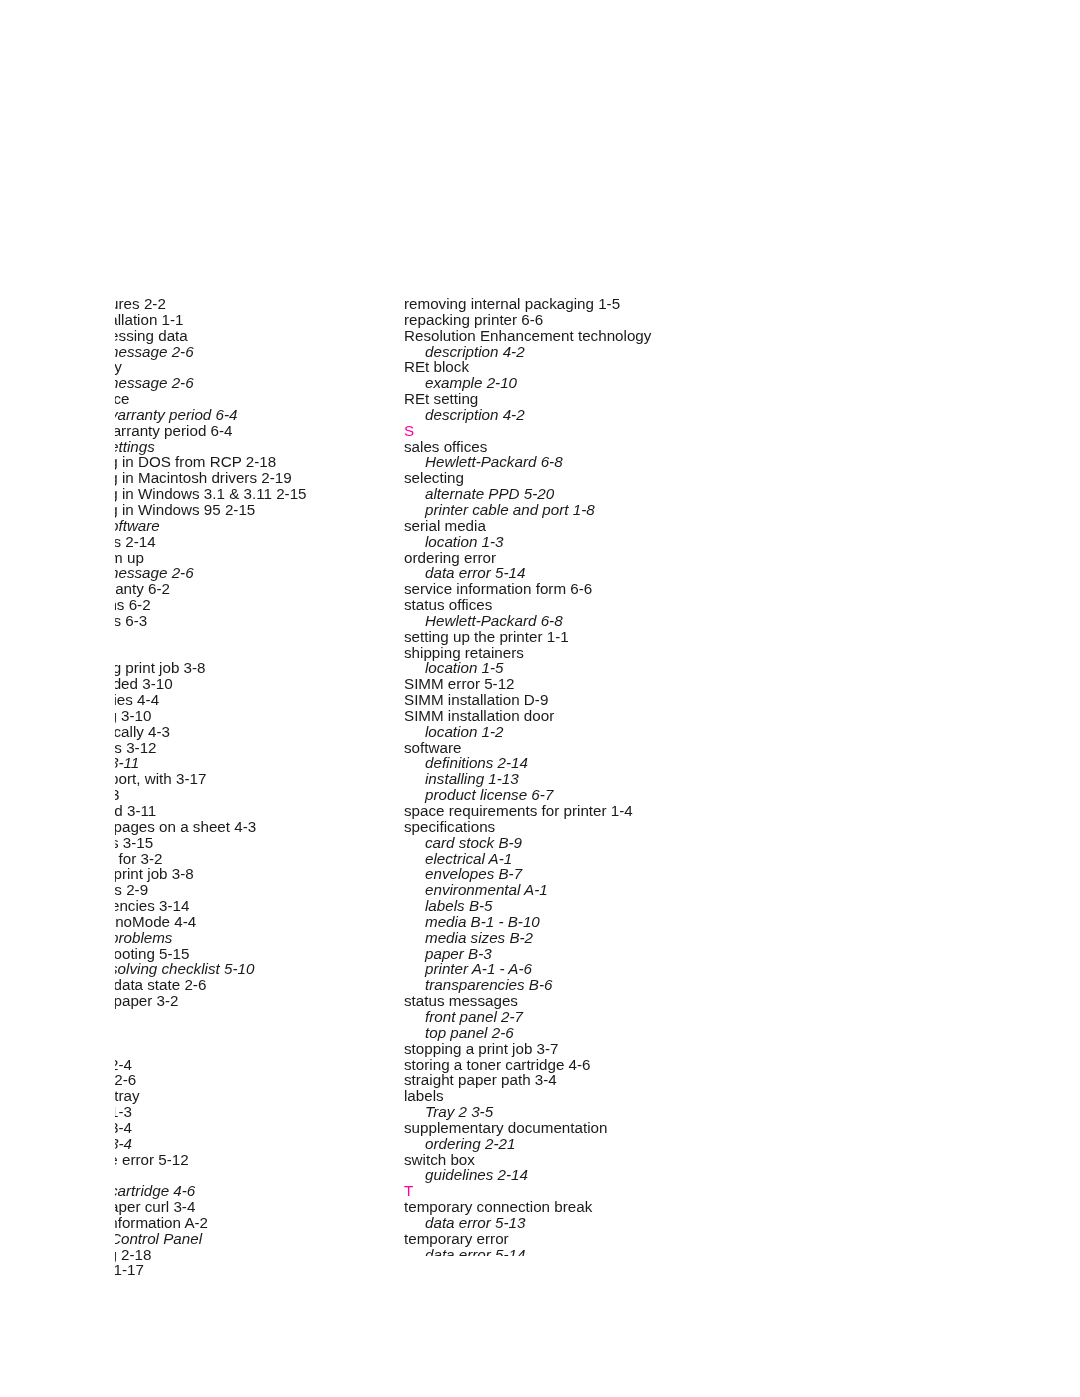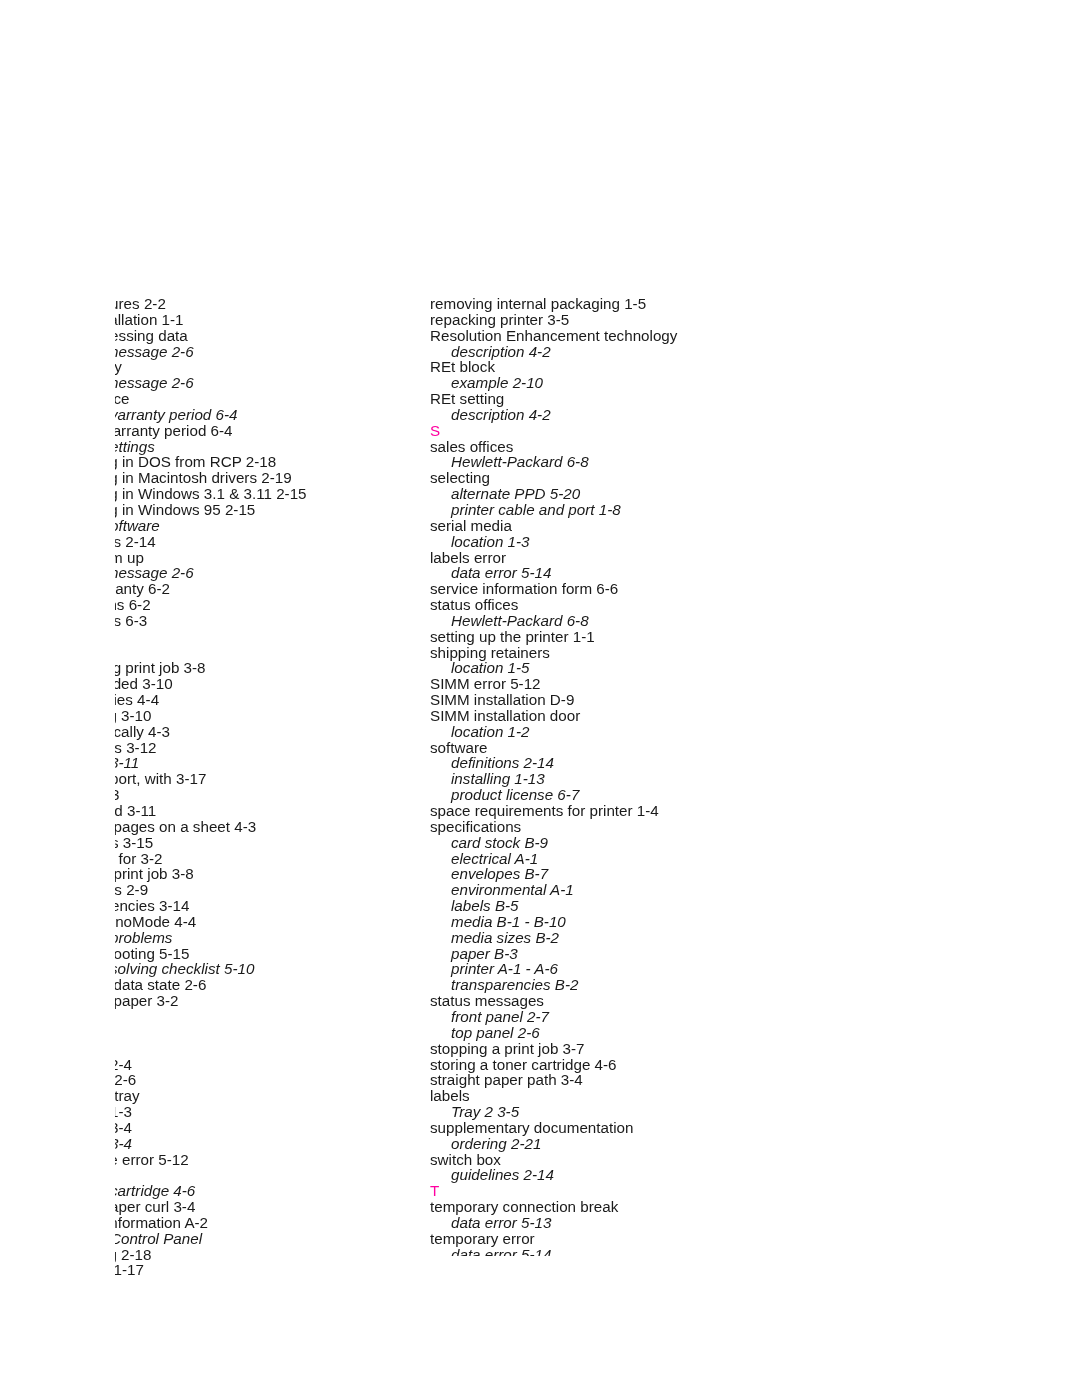--- a/index.html
+++ b/index.html
@@ -40,21 +40,21 @@
     left: 115px;
     width: 300px;
     overflow: hidden;
   }
   .column-left .col-inner {
     margin-left: -26px;
     width: 330px;
   }
 
   .column-right {
-    left: 430px;
+    left: 404px;
     width: 300px;
   }
 
   .entry {
     white-space: nowrap;
     margin: 0;
     padding: 0;
     height: 15.85px;
   }
 
@@ -148,36 +148,36 @@
         <div class="entry lvl0">g paper curl  3-4</div>
         <div class="entry lvl0">ry information  A-2</div>
         <div class="entry lvl1">Control Panel</div>
         <div class="entry lvl0">sing  2-18</div>
         <div class="entry lvl0">ing  1-17</div>
       </div>
   </div>
 
   <div class="column column-right">
       <div class="entry lvl0">removing internal packaging  1-5</div>
-      <div class="entry lvl0">repacking printer  3-5</div>
+      <div class="entry lvl0">repacking printer  6-6</div>
       <div class="entry lvl0">Resolution Enhancement technology</div>
       <div class="entry lvl1">description  4-2</div>
       <div class="entry lvl0">REt block</div>
       <div class="entry lvl1">example  2-10</div>
       <div class="entry lvl0">REt setting</div>
       <div class="entry lvl1">description  4-2</div>
       <div class="letter-heading lvl0" style="color: rgb(255, 0, 160);">S</div>
       <div class="entry lvl0">sales offices</div>
       <div class="entry lvl1">Hewlett-Packard  6-8</div>
       <div class="entry lvl0">selecting</div>
       <div class="entry lvl1">alternate PPD  5-20</div>
       <div class="entry lvl1">printer cable and port  1-8</div>
       <div class="entry lvl0">serial media</div>
       <div class="entry lvl1">location  1-3</div>
-      <div class="entry lvl0">labels error</div>
+      <div class="entry lvl0">ordering error</div>
       <div class="entry lvl1">data error  5-14</div>
       <div class="entry lvl0">service information form  6-6</div>
       <div class="entry lvl0">status offices</div>
       <div class="entry lvl1">Hewlett-Packard  6-8</div>
       <div class="entry lvl0">setting up the printer  1-1</div>
       <div class="entry lvl0">shipping retainers</div>
       <div class="entry lvl1">location  1-5</div>
       <div class="entry lvl0">SIMM error  5-12</div>
       <div class="entry lvl0">SIMM installation  D-9</div>
       <div class="entry lvl0">SIMM installation door</div>
@@ -190,21 +190,21 @@
       <div class="entry lvl0">specifications</div>
       <div class="entry lvl1">card stock  B-9</div>
       <div class="entry lvl1">electrical  A-1</div>
       <div class="entry lvl1">envelopes  B-7</div>
       <div class="entry lvl1">environmental  A-1</div>
       <div class="entry lvl1">labels  B-5</div>
       <div class="entry lvl1">media  B-1 - B-10</div>
       <div class="entry lvl1">media sizes  B-2</div>
       <div class="entry lvl1">paper  B-3</div>
       <div class="entry lvl1">printer  A-1 - A-6</div>
-      <div class="entry lvl1">transparencies  B-2</div>
+      <div class="entry lvl1">transparencies  B-6</div>
       <div class="entry lvl0">status messages</div>
       <div class="entry lvl1">front panel  2-7</div>
       <div class="entry lvl1">top panel  2-6</div>
       <div class="entry lvl0">stopping a print job  3-7</div>
       <div class="entry lvl0">storing a toner cartridge  4-6</div>
       <div class="entry lvl0">straight paper path  3-4</div>
       <div class="entry lvl0">labels</div>
       <div class="entry lvl1">Tray 2  3-5</div>
       <div class="entry lvl0">supplementary documentation</div>
       <div class="entry lvl1">ordering  2-21</div>

